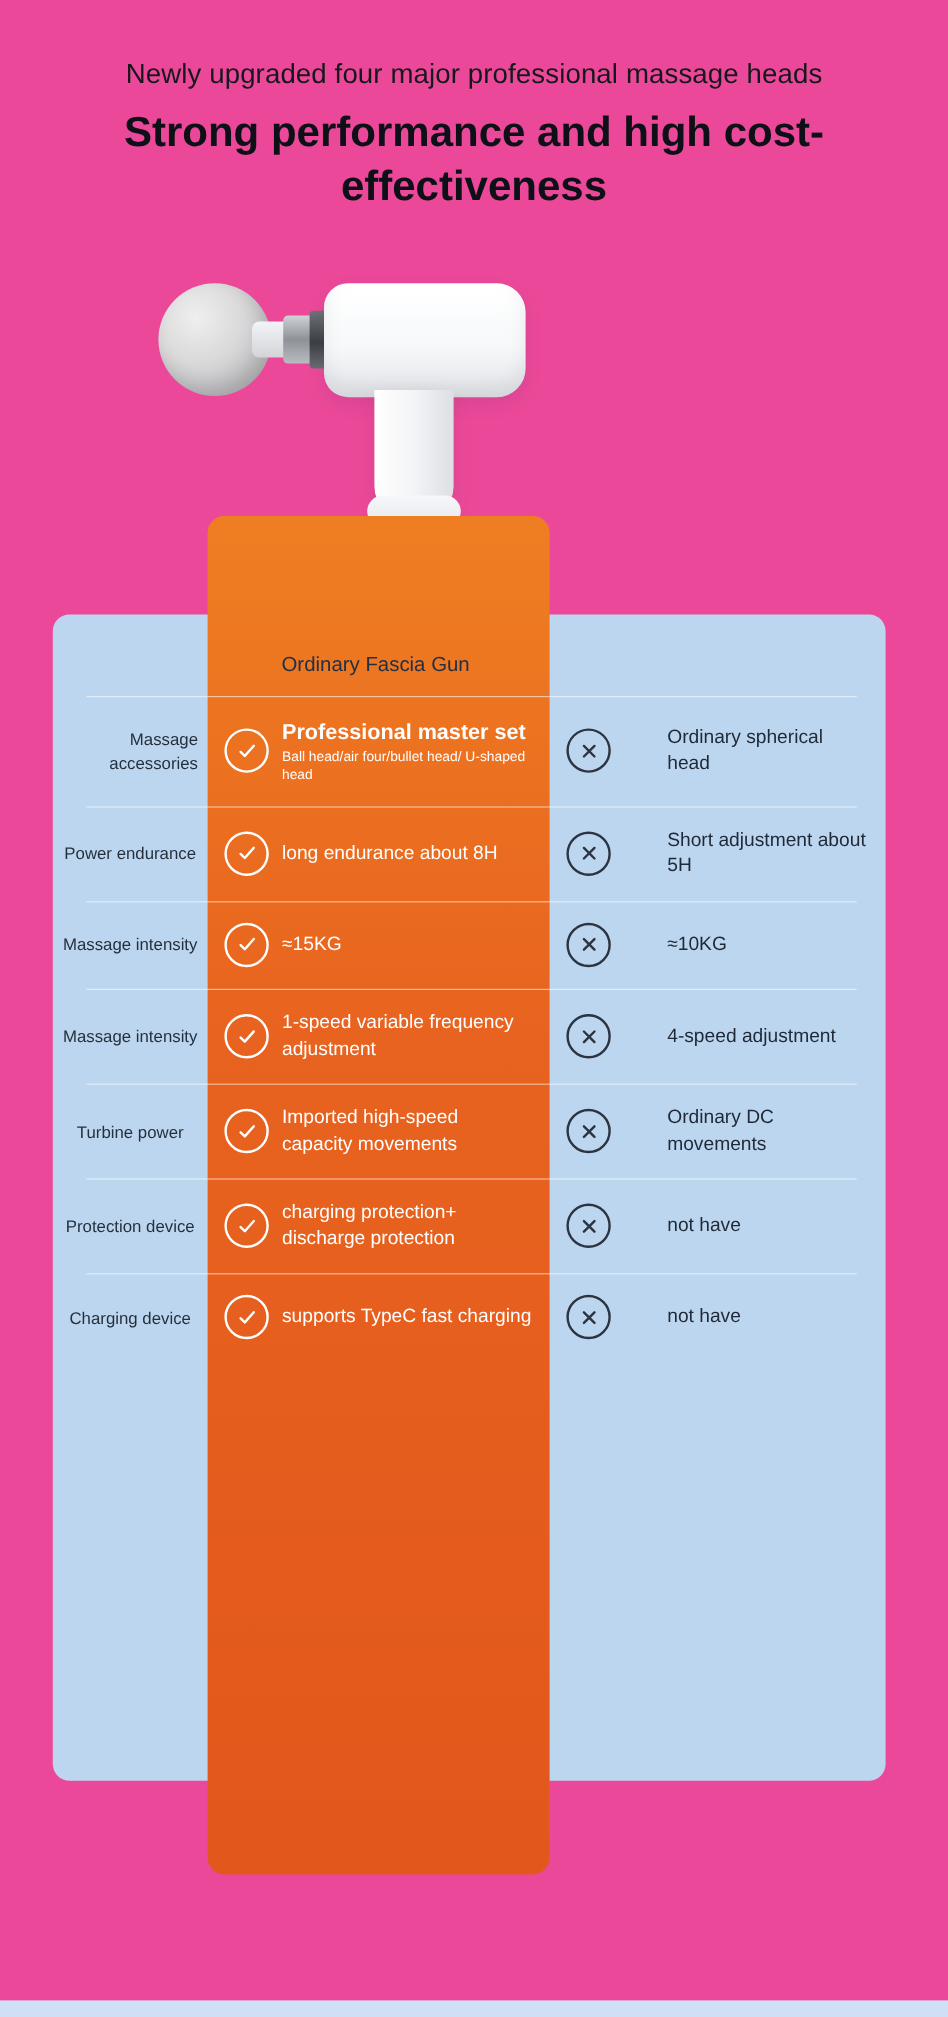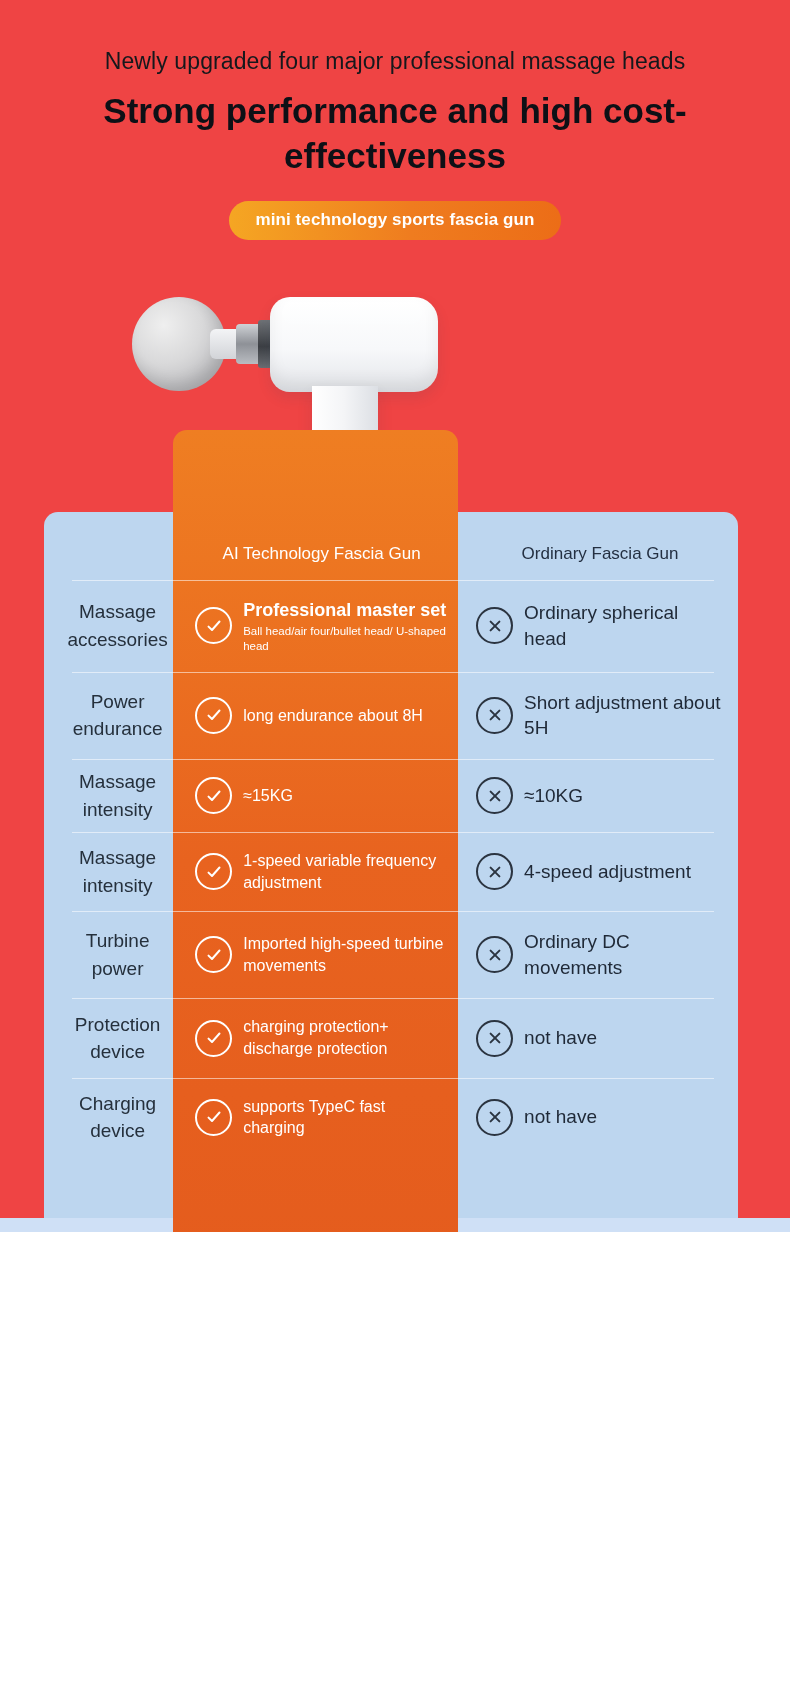--- a/index.html
+++ b/index.html
@@ -4,22 +4,22 @@
 <style>
   * { box-sizing: border-box; margin: 0; padding: 0; }
   html, body {
     width: 790px;
     background: #ffffff;
     font-family: "Liberation Sans", sans-serif;
   }
   .page {
     position: relative;
     width: 790px;
-    height: 1232px;
-    background: #ef4444;
+    height: 1681px;
+    background: #ec4899;
     overflow: hidden;
   }
 
   
   .headline {
     text-align: center;
     padding-top: 48px;
   }
   .headline .kicker {
     font-size: 23px;
@@ -188,26 +188,25 @@
     height: 1px;
     background: rgba(255,255,255,.55);
   }
   .row.head { height: 150px; }
   .cell-label {
     width: 129px;
     display: flex;
     flex-direction: column;
     justify-content: center;
     align-items: center;
-    text-align: center;
-    font-size: 19px;
+    text-align: right;
+    font-size: 14px;
     line-height: 1.45;
     color: #25303c;
     padding: 0 8px;
-    margin-left: 10px;
   }
   .cell-pro, .cell-ord {
     display: flex;
     align-items: center;
     gap: 11px;
     padding: 18px 14px;
   }
   .cell-pro { width: 285px; }
   .cell-ord { width: 280px; }
 
@@ -260,22 +259,23 @@
   }
   .txt-pro .sub {
     display: block;
     font-size: 11.5px;
     line-height: 1.28;
     font-weight: 400;
     margin-top: 2px;
   }
   .txt-ord {
     color: #1f2937;
-    font-size: 19px;
+    font-size: 16px;
     line-height: 1.35;
+    margin-left: 36px;
   }
 
   .footer-strip {
     position: absolute;
     left: 0;
     bottom: 0;
     width: 790px;
     height: 14px;
     background: #cfe0f6;
   }
@@ -283,23 +283,20 @@
 </head>
 <body>
 
 <div class="page">
 
   <div class="headline">
     <div class="kicker">Newly upgraded four major professional massage heads</div>
     <div class="h1">Strong performance and high cost-effectiveness</div>
   </div>
 
-  <div class="pill-wrap">
-    <div class="pill">mini technology sports fascia gun</div>
-  </div>
 
   <div class="hero">
     <div class="gun">
       <div class="ball"></div>
       <div class="ball-neck"></div>
       <div class="collar"></div>
       <div class="collar2"></div>
       <div class="body"></div>
       <div class="body-top"></div>
       <div class="handle"></div>
@@ -309,23 +306,20 @@
 
   <div class="card"></div>
 
   <div class="table">
     <div class="colhighlight"></div>
 
     <div class="grid">
 
       <div class="row head">
         <div class="cell-label"></div>
-        <div class="cell-pro">
-          <span class="head-title-pro">AI Technology Fascia Gun</span>
-        </div>
         <div class="cell-ord">
           <span class="head-title-ord">Ordinary Fascia Gun</span>
         </div>
       </div>
 
       <div class="row">
         <div class="cell-label">Massage accessories</div>
         <div class="cell-pro">
           <span class="ico check">
             <svg width="20" height="20" viewBox="0 0 20 20">
@@ -408,21 +402,21 @@
       </div>
 
       <div class="row">
         <div class="cell-label">Turbine power</div>
         <div class="cell-pro">
           <span class="ico check">
             <svg width="20" height="20" viewBox="0 0 20 20">
                 <path d="M4.5 10.6 L8 14 L15.5 5.5" fill="none" stroke="currentColor" stroke-width="2" stroke-linecap="round" stroke-linejoin="round"></path>
               </svg>
           </span>
-          <span class="txt-pro">Imported high-speed turbine movements</span>
+          <span class="txt-pro">Imported high-speed capacity movements</span>
         </div>
         <div class="cell-ord">
           <span class="ico cross">
             <svg width="20" height="20" viewBox="0 0 20 20">
                 <path d="M5.6 5.6 L14.4 14.4 M14.4 5.6 L5.6 14.4" fill="none" stroke="currentColor" stroke-width="2" stroke-linecap="round"></path>
               </svg>
           </span>
           <span class="txt-ord">Ordinary DC movements</span>
         </div>
       </div>

